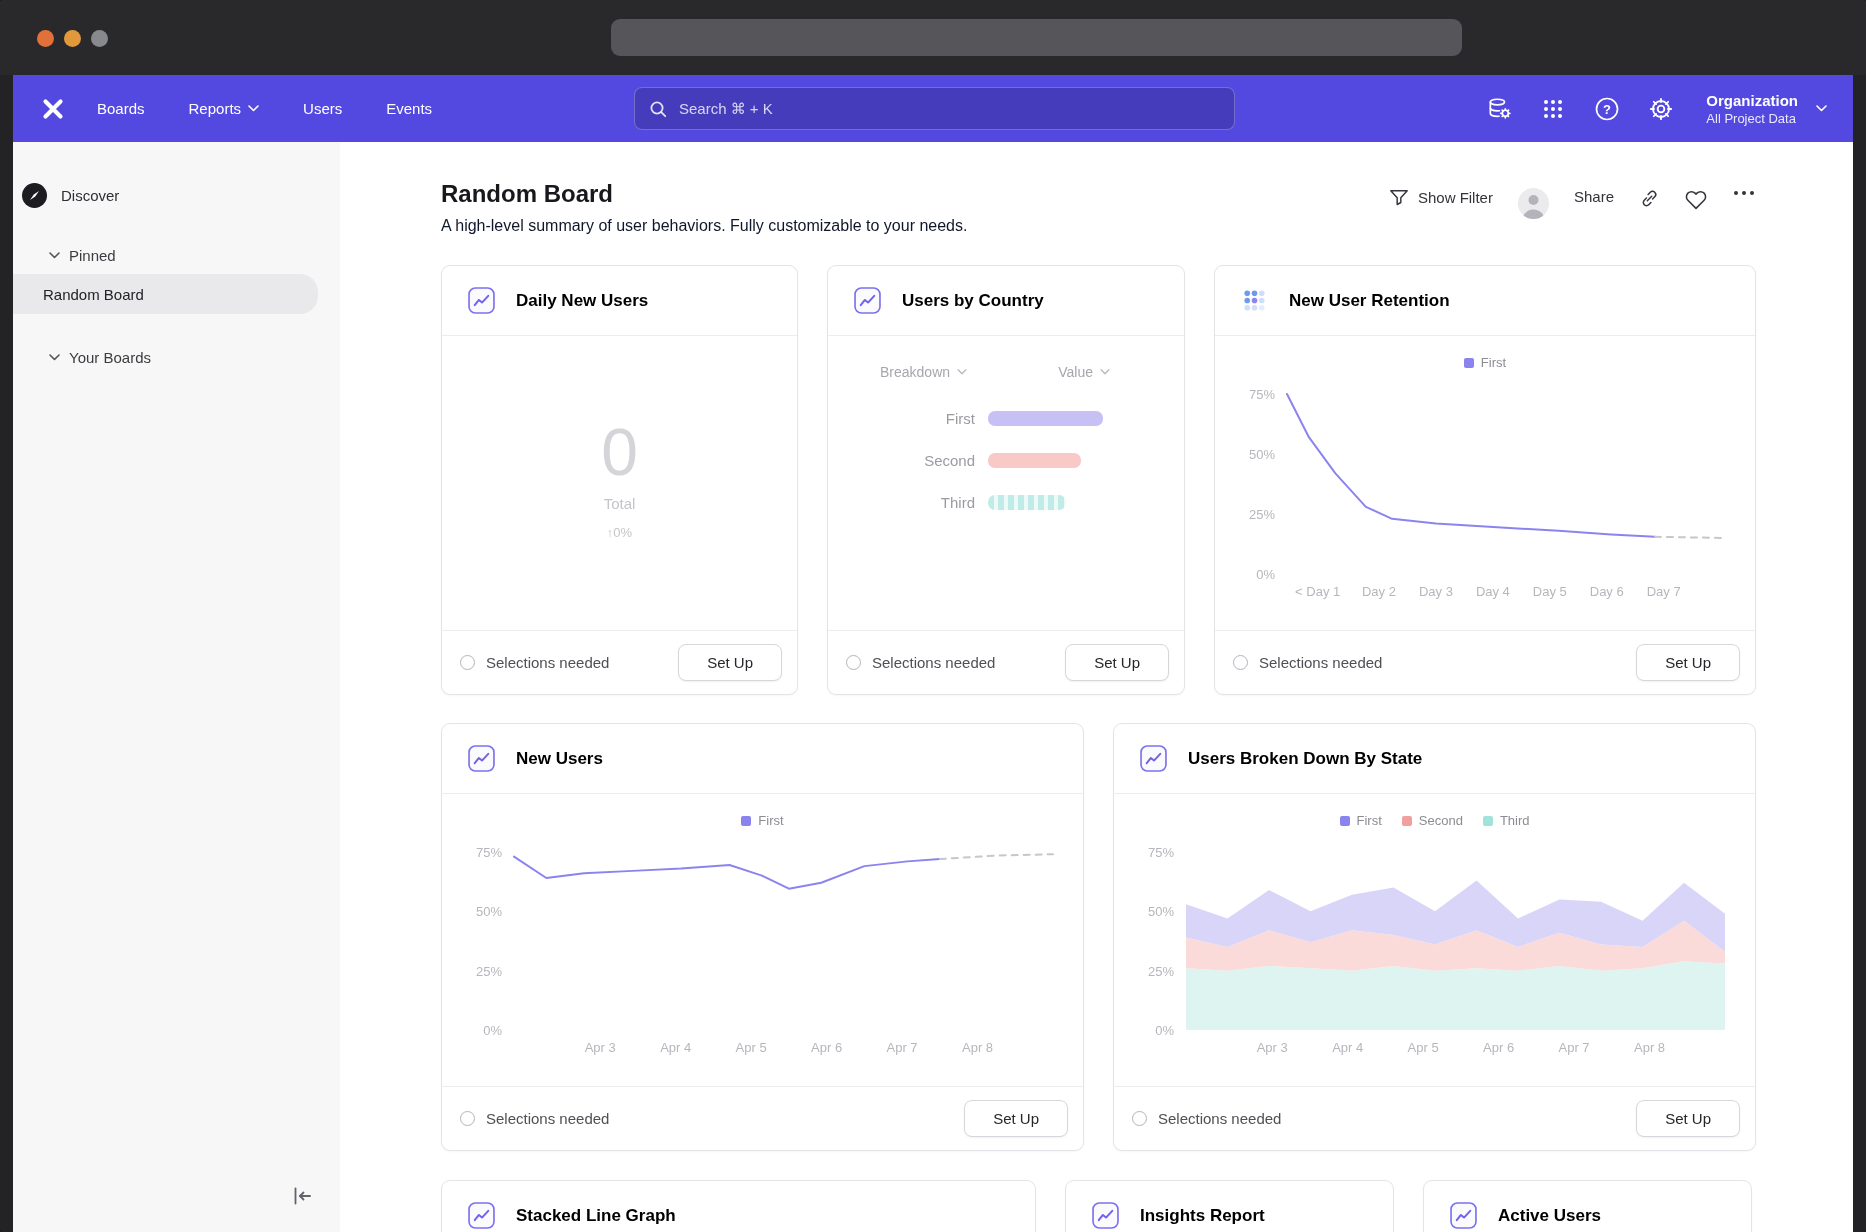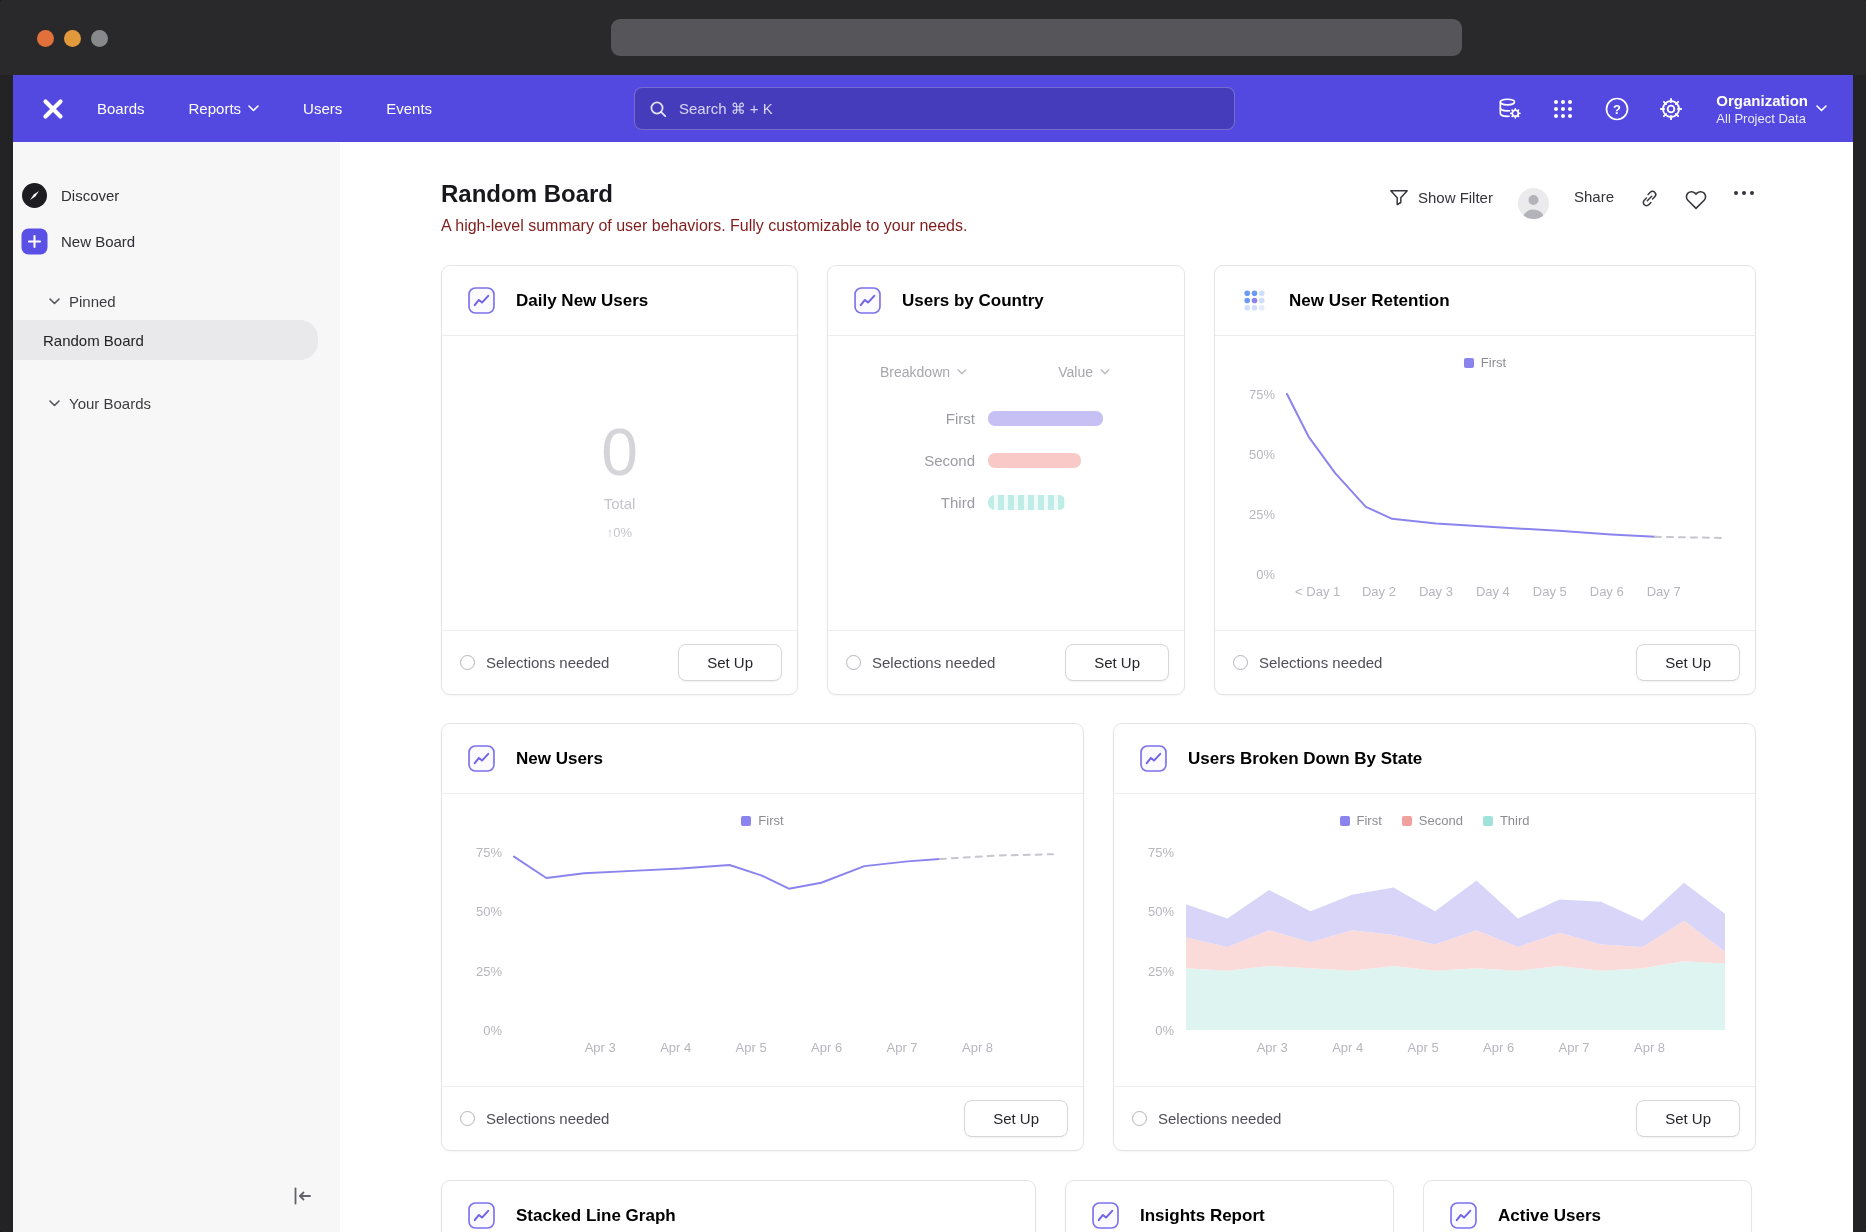--- a/index.html
+++ b/index.html
@@ -29,42 +29,42 @@
   .nav-link{display:flex;align-items:center;gap:7px;font-size:15px;font-weight:500;color:#fff;
     margin-right:44px;cursor:pointer;white-space:nowrap;}
   .searchbox{position:absolute;left:621px;top:12px;width:601px;height:43px;border-radius:8px;
     background:rgba(0,0,0,0.16);border:1px solid rgba(255,255,255,0.25);display:flex;align-items:center;
     padding:0 14px;gap:10px;}
   .searchbox input{flex:1;background:transparent;border:none;outline:none;color:#fff;font-size:15px;
     font-family:"Liberation Sans",sans-serif;}
   .searchbox input::placeholder{color:rgba(255,255,255,0.78);}
   .nav-right{margin-left:auto;display:flex;align-items:center;gap:28px;}
   .nav-icon{width:26px;height:26px;display:flex;align-items:center;justify-content:center;cursor:pointer;}
-  .org{display:flex;align-items:center;gap:8px;cursor:pointer;margin-left:4px;}
+  .org{display:flex;align-items:center;gap:18px;cursor:pointer;margin-left:4px;}
   .org-name{font-size:15px;font-weight:700;line-height:19px;}
   .org-sub{font-size:13px;color:rgba(255,255,255,0.88);line-height:17px;}
 
   
   .app-body{flex:1;display:flex;overflow:hidden;}
 
   
   .sidebar{width:327px;flex:none;background:#f7f7f8;padding-top:30px;position:relative;}
   .side-item{display:flex;align-items:center;gap:13px;height:46px;padding:0 8px;font-size:15px;color:#2e2e33;cursor:pointer;}
   .side-section{display:flex;align-items:center;gap:9px;height:38px;padding:0 0 0 36px;font-size:15px;color:#3c3c40;cursor:pointer;}
   .side-selected{height:40px;display:flex;align-items:center;background:#e9e9eb;border-radius:0 18px 18px 0;
     margin-right:22px;padding-left:30px;font-size:15px;color:#232327;cursor:pointer;}
   .mt18{margin-top:18px;}
   .mt24{margin-top:24px;}
   .collapse-btn{position:absolute;right:26px;bottom:24px;width:24px;height:24px;cursor:pointer;}
 
   
   .main{flex:1;background:#fff;overflow:hidden;padding:38px 0 0 101px;position:relative;}
   .page-header{display:flex;justify-content:space-between;align-items:flex-start;padding-right:97px;}
   .page-title{font-size:24px;font-weight:700;color:#18181c;margin:0;}
-  .page-sub{margin:9px 0 0 0;font-size:16px;color:#7f1d1d;}
+  .page-sub{margin:9px 0 0 0;font-size:16px;color:#0f172a;}
   .actions{display:flex;align-items:flex-start;gap:25px;margin-top:8px;}
   .action{display:flex;align-items:center;gap:9px;font-size:15px;color:#33333a;cursor:pointer;white-space:nowrap;}
   .avatar{width:31px;height:31px;border-radius:50%;background:#ebebed;overflow:hidden;display:flex;
     align-items:flex-end;justify-content:center;cursor:pointer;}
 
   
   .row{display:flex;gap:29px;}
   .row1{margin-top:30px;}
   .row2{margin-top:28px;}
   .row3{margin-top:29px;}
@@ -205,27 +205,20 @@
     <div class="app-body">
 
       <aside class="sidebar">
         <div class="side-item">
           <svg width="27" height="27" viewBox="0 0 27 27">
               <circle cx="13.5" cy="13.5" r="12.5" fill="#1d1d21"></circle>
               <polygon points="18,9 14.2,14.4 9,18 12.8,12.6" fill="#fff"></polygon>
             </svg>
           <span>Discover</span>
         </div>
-        <div class="side-item">
-          <svg width="27" height="27" viewBox="0 0 27 27">
-              <rect x="0.5" y="0.5" width="26" height="26" rx="7" fill="#5b50e6"></rect>
-              <path d="M13.5 8v11 M8 13.5h11" stroke="#fff" stroke-width="2.1" stroke-linecap="round"></path>
-            </svg>
-          <span>New Board</span>
-        </div>
 
         <div class="side-section mt18">
           <svg width="11" height="7" viewBox="0 0 11 7">
               <path d="M1 1l4.5 4.5L10 1" stroke="#55555b" stroke-width="1.6" fill="none" stroke-linecap="round" stroke-linejoin="round"></path>
             </svg>
           <span>Pinned</span>
         </div>
         <div class="side-selected">
           <span>Random Board</span>
         </div>

